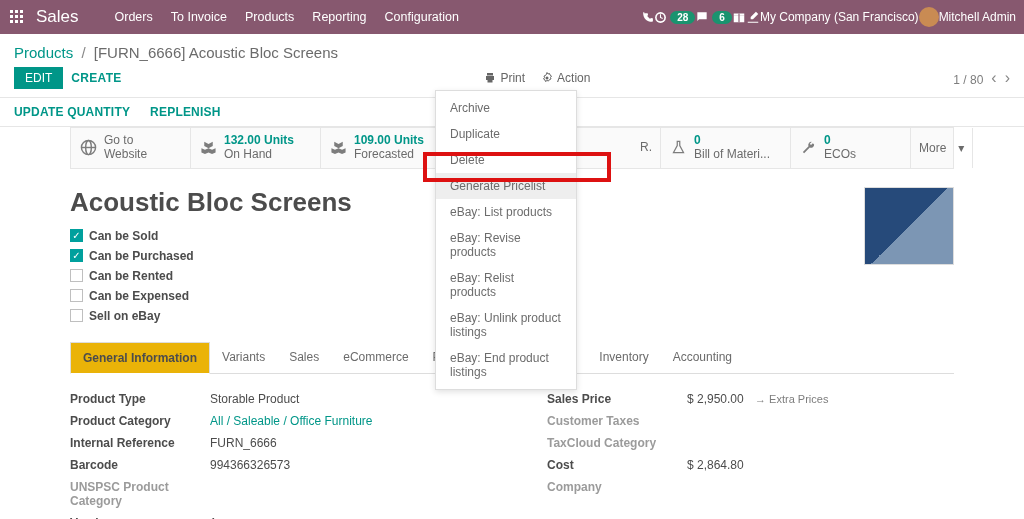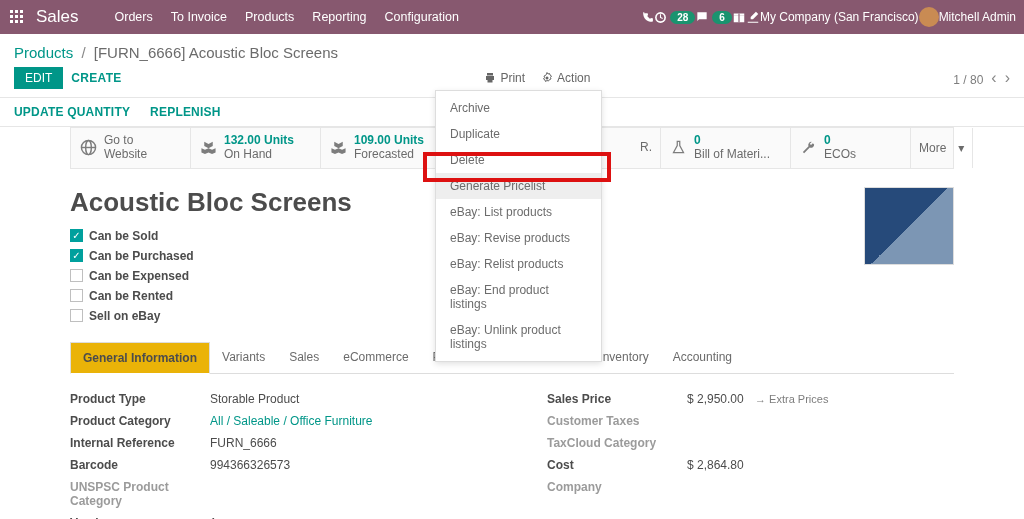--- a/index.html
+++ b/index.html
@@ -63,21 +63,21 @@
   .fields { display:flex; gap:70px; margin-top:14px; font-size:12px; color:#4c4c4c;}
   .fields .col { flex:1;}
   .frow { display:flex; padding:4px 0;}
   .frow .fl { width:140px; color:#4c4c4c; font-weight:600;}
   .frow .fl.mut { color:#9b9b9b;}
   .frow .fv { flex:1; }
   .frow .fv.link { color:#009688;}
   .frow .fv .extra { color:#7d7d7d; margin-left:8px; font-size:11px;}
 
   
-  .dropdown { position:absolute; top:90px; left:435px; width:167px; background:#fff; border:1px solid #ddd; box-shadow:0 2px 6px rgba(0,0,0,.12); z-index:20; padding:4px 0;}
+  .dropdown { position:absolute; top:90px; left:435px; width:142px; background:#fff; border:1px solid #ddd; box-shadow:0 2px 6px rgba(0,0,0,.12); z-index:20; padding:4px 0;}
   .dropdown .item { padding:6px 14px; font-size:12px; color:#6c6c6c; cursor:pointer;}
   .dropdown .item.hl { background:#eee;}
   .redbox { position:absolute; top:152px; left:423px; width:188px; height:30px; border:4px solid #d11; z-index:25; pointer-events:none;}
 
   svg { display:block; }
 </style>
 </head>
 <body>
 
 <div class="navbar">
@@ -270,25 +270,25 @@
         <div class="chk">
             <span class="box on">✓</span>
             <span class="lbl">Can be Sold</span>
           </div>
         <div class="chk">
             <span class="box on">✓</span>
             <span class="lbl">Can be Purchased</span>
           </div>
         <div class="chk">
             <span class="box"></span>
+            <span class="lbl">Can be Rented</span>
+          </div>
+        <div class="chk">
+            <span class="box"></span>
             <span class="lbl">Can be Expensed</span>
-          </div>
-        <div class="chk">
-            <span class="box"></span>
-            <span class="lbl">Can be Rented</span>
           </div>
         <div class="chk">
             <span class="box"></span>
             <span class="lbl">Sell on eBay</span>
           </div>
       </div>
       <div class="pimg"></div>
     </div>
 
     <div class="tabs">
@@ -360,16 +360,16 @@
 </div>
 
 <div class="dropdown">
   <div class="item">Archive</div>
   <div class="item">Duplicate</div>
   <div class="item">Delete</div>
   <div class="item hl">Generate Pricelist</div>
   <div class="item">eBay: List products</div>
   <div class="item">eBay: Revise products</div>
   <div class="item">eBay: Relist products</div>
+  <div class="item">eBay: Unlink product listings</div>
   <div class="item">eBay: End product listings</div>
-  <div class="item">eBay: Unlink product listings</div>
 </div>
 <div class="redbox"></div>
 
 </body></html>

